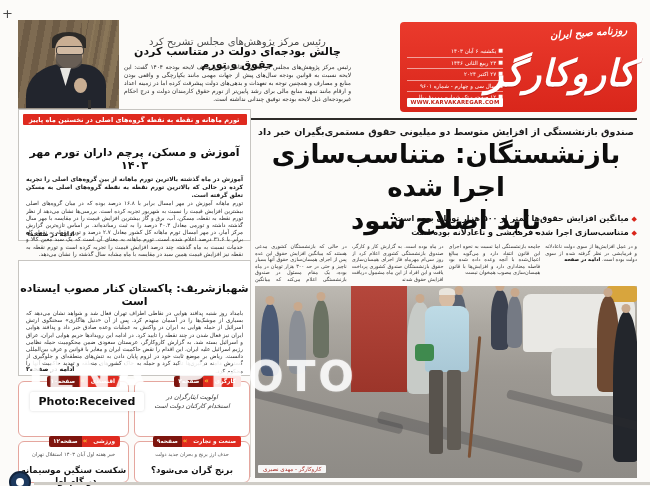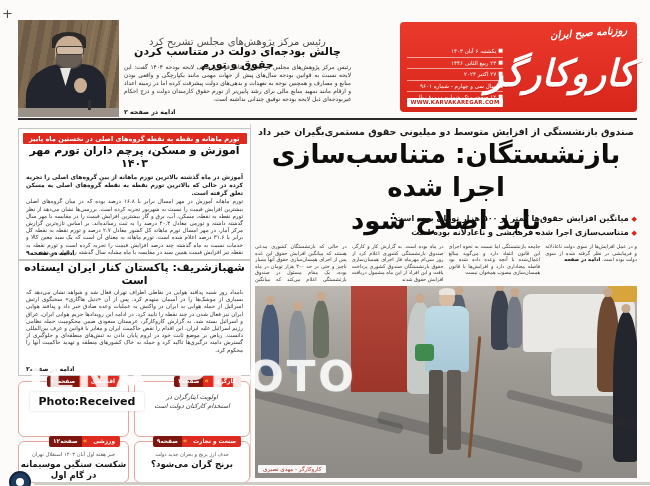--- a/index.html
+++ b/index.html
@@ -48,37 +48,37 @@
   .cont-inline{font-weight:bold;color:#000;}
   
   .street{left:255px;top:286px;width:382px;height:192px;overflow:hidden;background:linear-gradient(180deg,#bdb9b2 0,#aba7a0 40px,#9c9892 90px,#8e8b86 192px);}
   .shadow{position:absolute;background:rgba(45,45,52,.28);transform:rotate(14deg);border-radius:4px;}
   .fig{position:absolute;border-radius:45% 45% 6px 6px;}
   .fig .hd{position:absolute;left:50%;top:-8px;transform:translateX(-50%);width:9px;height:9px;border-radius:50%;background:#c9a98d;}
   .car{position:absolute;border-radius:8px 14px 4px 4px;}
   .street-caption{position:absolute;left:3px;bottom:5px;background:rgba(255,255,255,.92);color:#a8312a;font-size:5.6px;padding:1px 5px;border-radius:1px;}
   
   .lbox{left:18px;width:233px;background:#fff;border:1px solid #c7c5c1;box-sizing:border-box;}
-  .artA{top:128px;height:132px;}
+  .artA{top:109px;height:132px;}
   .artB{top:260px;height:116px;}
   .red-banner{margin:4px auto 0;width:fit-content;max-width:210px;background:#df2a1f;color:#fff;font-size:6.6px;font-weight:bold;padding:1.5px 7px;border-radius:1px;white-space:nowrap;}
-  .l-headline{margin-top:0;text-align:center;font-size:11px;font-weight:bold;color:#101010;}
+  .l-headline{margin-top:21px;text-align:center;font-size:11px;font-weight:bold;color:#101010;}
   .l-lead{margin:3px 7px 0;font-size:6px;font-weight:bold;line-height:7.8px;color:#1a1a1a;}
   .l-body{margin:2px 7px 0;font-size:5.6px;line-height:7.2px;color:#2c2c2c;overflow:hidden;}
   .artA .l-body{height:64px;}
   .artB .l-body{height:70px;}
   .l-cont{position:absolute;left:7px;bottom:3px;font-size:6.2px;font-weight:bold;color:#111;}
   
   .teaser{position:absolute;background:#fff;border:1px solid #e5a69e;border-radius:6px;box-sizing:border-box;}
   .t-label{position:absolute;top:-6px;right:8px;display:flex;direction:ltr;font-size:5.8px;font-weight:bold;color:#fff;line-height:11px;white-space:nowrap;}
   .t-page{background:#7e150e;padding:0 4px;border-radius:2px 0 0 2px;}
   .t-chev{background:#df2a1f;color:#f5c431;padding:0 1px;font-size:7px;}
   .t-cat{background:#df2a1f;padding:0 5px;border-radius:0 2px 2px 0;}
   .t-kicker{margin-top:9px;text-align:center;font-size:5.2px;color:#555;}
-  .t-headline{margin-top:2px;text-align:center;font-size:8.6px;font-weight:bold;color:#151515;line-height:11px;}
+  .t-headline{margin-top:8px;text-align:center;font-size:8.6px;font-weight:bold;color:#151515;line-height:11px;}
   .t-line{margin-top:10px;text-align:center;font-size:6.4px;color:#333;line-height:9px;}
   
   .wm{left:28px;top:352px;width:395px;font-size:42px;font-weight:bold;color:rgba(255,255,255,.82);letter-spacing:3px;white-space:nowrap;text-shadow:0 0 2px rgba(255,255,255,.35);pointer-events:none;}
   .wm span{margin-right:26px;}
   .credit{left:30px;top:392px;width:114px;height:19px;background:#fff;border-radius:2px;font-size:11px;font-weight:600;color:#111;text-align:center;line-height:19px;box-shadow:0 0 3px rgba(0,0,0,.15);}
   .crop-mark{left:2px;top:6px;font-size:13px;color:#4a4a4a;}
   .corner-logo{left:9px;top:471px;width:22px;height:22px;border-radius:50%;background:#1d3a5f;border:2px solid #12243c;box-sizing:border-box;}
   .corner-logo:after{content:"";position:absolute;left:5px;top:5px;width:8px;height:8px;border-radius:50%;background:#fff;}
 </style>
 </head>
@@ -193,21 +193,21 @@
 
   <div class="abs lbox artA">
     <div class="red-banner rtl">تورم ماهانه و نقطه به نقطه گروه‌های اصلی در نخستین ماه پاییز</div>
     <div class="l-headline rtl">آموزش و مسکن، پرچم داران تورم مهر ۱۴۰۳</div>
     <div class="l-lead rtl just">آموزش در ماه گذشته بالاترین تورم ماهانه از بین گروه‌های اصلی را تجربه کرده در حالی که بالاترین تورم نقطه به نقطه گروه‌های اصلی به مسکن تعلق گرفته است.</div>
     <div class="l-body rtl just">تورم ماهانه آموزش در مهر امسال برابر با ۱۶.۸ درصد بوده که در میان گروه‌های اصلی بیشترین افزایش قیمت را نسبت به شهریور تجربه کرده است. بررسی‌ها نشان می‌دهد از نظر تورم نقطه به نقطه، مسکن، آب، برق و گاز بیشترین افزایش قیمت را در مقایسه با مهر سال گذشته داشته و تورمی معادل ۴۰.۳ درصد را به ثبت رسانده‌اند. بر اساس تازه‌ترین گزارش مرکز آمار، در مهر امسال تورم ماهانه کل کشور معادل ۲.۷ درصد و تورم نقطه به نقطه کل برابر با ۳۱.۶ درصد اعلام شده است. تورم ماهانه به معنای آن است که یک سبد معین کالا و خدمات نسبت به ماه گذشته چند درصد افزایش قیمت را تجربه کرده است و تورم نقطه به نقطه نیز افزایش قیمت همین سبد در مقایسه با ماه مشابه سال گذشته را نشان می‌دهد.</div>
     <div class="l-cont rtl">ادامه در صفحه۹</div>
   </div>
 
   <div class="abs lbox artB">
-    <div class="l-headline rtl">شهبازشریف: پاکستان کنار ایران ایستاده است</div>
+    <div class="l-headline rtl">شهبازشریف: پاکستان کنار مصوب ایستاده است</div>
     <div class="l-body rtl just">بامداد روز شنبه پدافند هوایی در نقاطی اطراف تهران فعال شد و شواهد نشان می‌دهد که بسیاری از موشک‌ها را در آسمان منهدم کرد. پس از آن «دنیل هاگاری» سخنگوی ارتش اسرائیل از حمله هوایی به ایران در واکنش به عملیات وعده صادق خبر داد و پدافند هوایی ایران نیز فعال شدن در چند نقطه را تایید کرد. در ادامه این رویدادها حریم هوایی ایران، عراق و اسرائیل بسته شد. به گزارش کاروکارگر، عربستان سعودی ضمن محکومیت حمله نظامی رژیم اسرائیل علیه ایران، این اقدام را نقض حاکمیت ایران و مغایر با قوانین و عرف بین‌المللی دانست. ریاض بر موضع ثابت خود در لزوم پایان دادن به تنش‌های منطقه‌ای و جلوگیری از گسترش دامنه درگیری‌ها تاکید کرد و حمله به خاک کشورهای منطقه و تهدید حاکمیت آنها را محکوم کرد.</div>
     <div class="l-cont rtl">ادامه در صفحه۲</div>
   </div>
 
   <div class="teaser" style="left:18px;top:381px;width:111px;height:56px;">
     <div class="t-label">
       <span class="t-page">صفحه۱۰</span>
         <span class="t-chev">«</span>
         <span class="t-cat">اقتصادی</span>
     </div>

